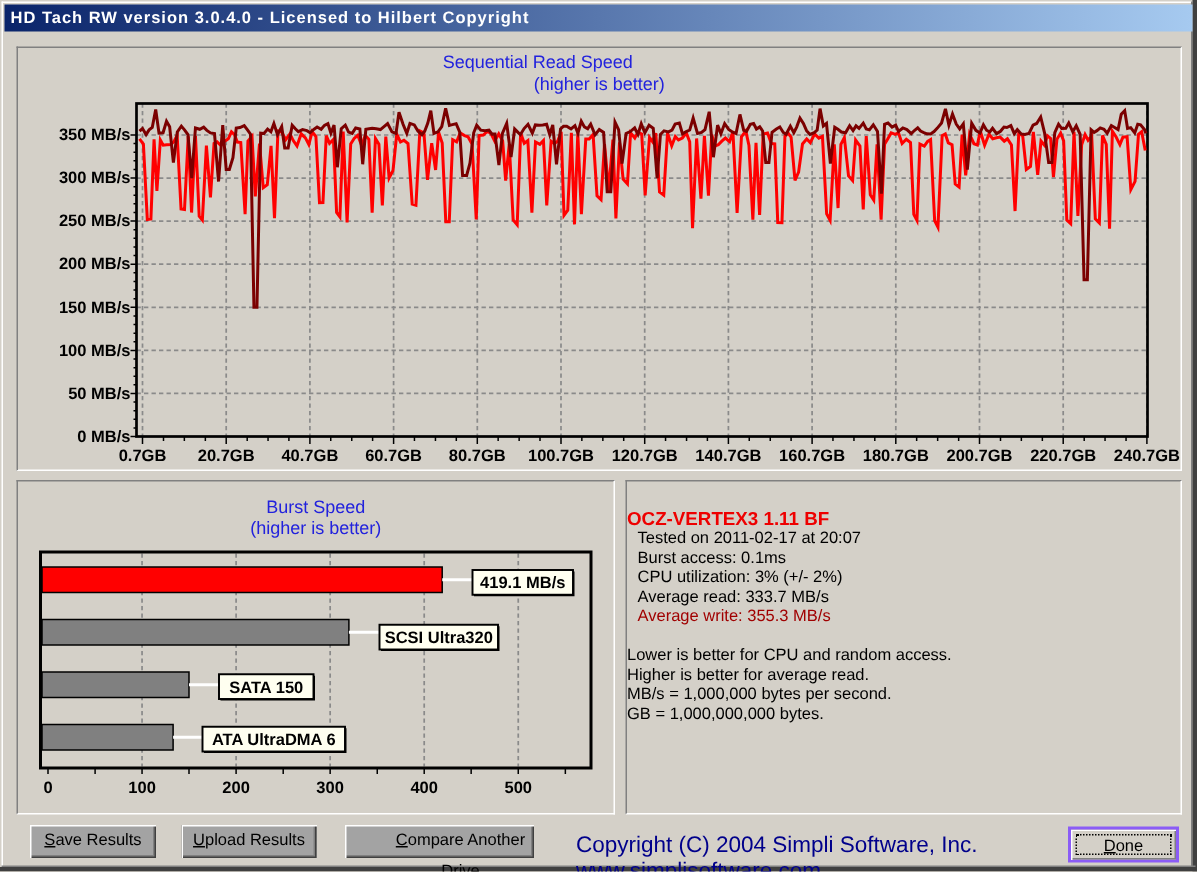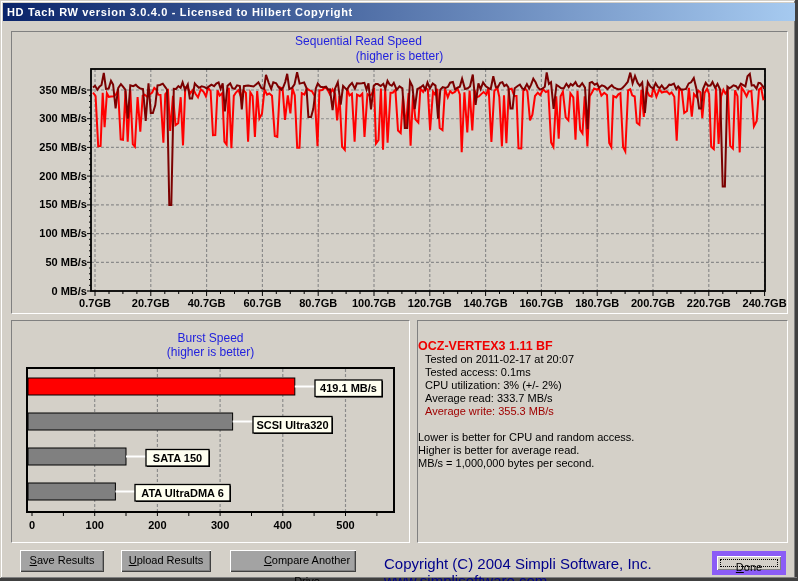--- a/index.html
+++ b/index.html
@@ -208,30 +208,31 @@
 <line x1="104.4" y1="171.5" x2="124" y2="171.5" stroke="#ffffff" stroke-width="2"></line>
 <rect x="125" y="165.5" width="95" height="16.5" fill="#000"></rect>
 <rect x="124" y="164.5" width="95" height="16.5" fill="#fffff0" stroke="#000" stroke-width="1.3"></rect>
 <text x="171.5" y="176.8" text-anchor="middle" class="bl">ATA UltraDMA 6</text>
 </svg>
 
 <div class="panel" style="left:417px;top:320px;width:371px;height:223px;"></div>
 <div class="abs" style="left:418px;top:340px;width:365px;font-size:11px;line-height:13px;color:#000;">
 <div style="color:#ee0000;font-weight:bold;font-size:12.5px;">OCZ-VERTEX3 1.11 BF</div>
 <div style="margin-left:7px;">Tested on 2011-02-17 at 20:07</div>
-<div style="margin-left:7px;">Tested access: 0.1ms</div>
+<div style="margin-left:7px;">Burst access: 0.1ms</div>
 <div style="margin-left:7px;">CPU utilization: 3% (+/- 2%)</div>
 <div style="margin-left:7px;">Average read: 333.7 MB/s</div>
 <div style="color:#a00000;margin-left:7px;">Average write: 355.3 MB/s</div>
 <div>&nbsp;</div>
 <div>Lower is better for CPU and random access.</div>
 <div>Higher is better for average read.</div>
 <div>MB/s = 1,000,000 bytes per second.</div>
+<div>GB = 1,000,000,000 bytes.</div>
 </div>
 
 <div class="btn" style="left:20px;top:550px;width:84px;"><u>S</u>ave Results</div>
 <div class="btn" style="left:121px;top:550px;width:90px;"><u>U</u>pload Results</div>
 <div class="btn" style="left:230px;top:550px;width:126px;padding-left:28px;"><u>C</u>ompare Another Drive</div>
 <div class="abs" style="left:384px;top:555px;font-size:15px;color:#00008b;">Copyright (C) 2004 Simpli Software, Inc. www.simplisoftware.com</div>
-<div class="abs" style="left:712px;top:551px;width:74px;height:24px;background:#d4d0c8;border:5px solid #8b5cf6;">
+<div class="abs" style="left:712px;top:551px;width:74px;height:24px;background:#d4d0c8;border:2px solid #8b5cf6;">
   <div style="position:absolute;inset:0;box-shadow:inset 1px 1px 0 #ffffff, inset -1px -1px 0 #808080;"></div>
   <div style="position:absolute;left:3px;top:3px;right:3px;bottom:3px;border:1px dotted #000;"></div>
   <div style="position:absolute;inset:0;text-align:center;line-height:22px;font-size:11px;"><u>D</u>one</div>
 </div>
 </body></html>

